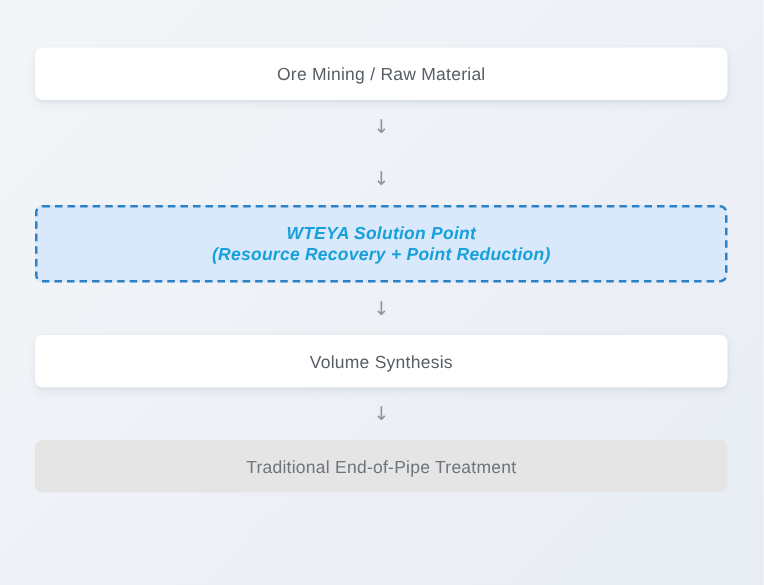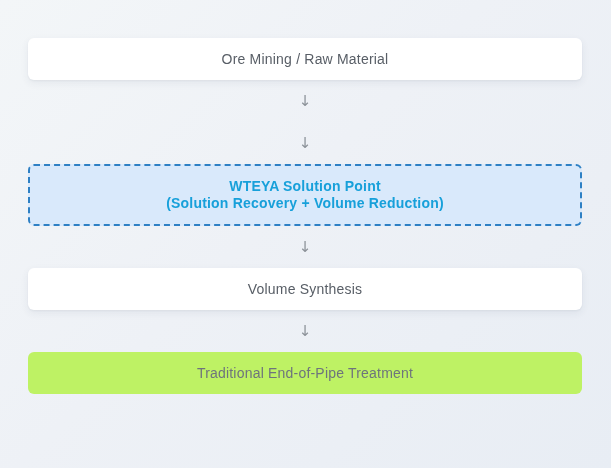--- a/index.html
+++ b/index.html
@@ -34,41 +34,42 @@
     justify-content: center;
     font-size: 14px;
     letter-spacing: 0.2px;
   }
   .step-default {
     background: #ffffff;
     color: #585e66;
     box-shadow: 0 3px 8px rgba(40, 55, 80, 0.07), 0 1px 2px rgba(40, 55, 80, 0.05);
   }
   .step-muted {
-    background: #bef264;
+    background: #e5e5e5;
     color: #6e747c;
     box-shadow: none;
   }
   .step-highlight {
     height: 62px;
     background: #d9e9fb;
     border: 2px dashed #2e80c4;
     border-radius: 6px;
     display: flex;
     flex-direction: column;
     align-items: center;
     justify-content: center;
     box-sizing: border-box;
   }
   .hl-title, .hl-subtitle {
     color: #17a0da;
     font-weight: bold;
     font-size: 14px;
     line-height: 17px;
     letter-spacing: 0.2px;
+    font-style: italic;
   }
   .arrow-row {
     height: 42px;
     display: flex;
     align-items: center;
     justify-content: center;
   }
   .arrow-glyph {
     color: #8d939a;
     font-size: 15px;
@@ -90,21 +91,21 @@
       <span class="arrow-glyph">↓</span>
     </div>
 
 
     <div class="arrow-row">
       <span class="arrow-glyph">↓</span>
     </div>
 
     <div class="step-highlight">
       <div class="hl-title">WTEYA Solution Point</div>
-      <div class="hl-subtitle">(Solution Recovery + Volume Reduction)</div>
+      <div class="hl-subtitle">(Resource Recovery + Point Reduction)</div>
     </div>
 
     <div class="arrow-row">
       <span class="arrow-glyph">↓</span>
     </div>
 
     <div class="step-box step-default">
       <span>Volume Synthesis</span>
     </div>
 

